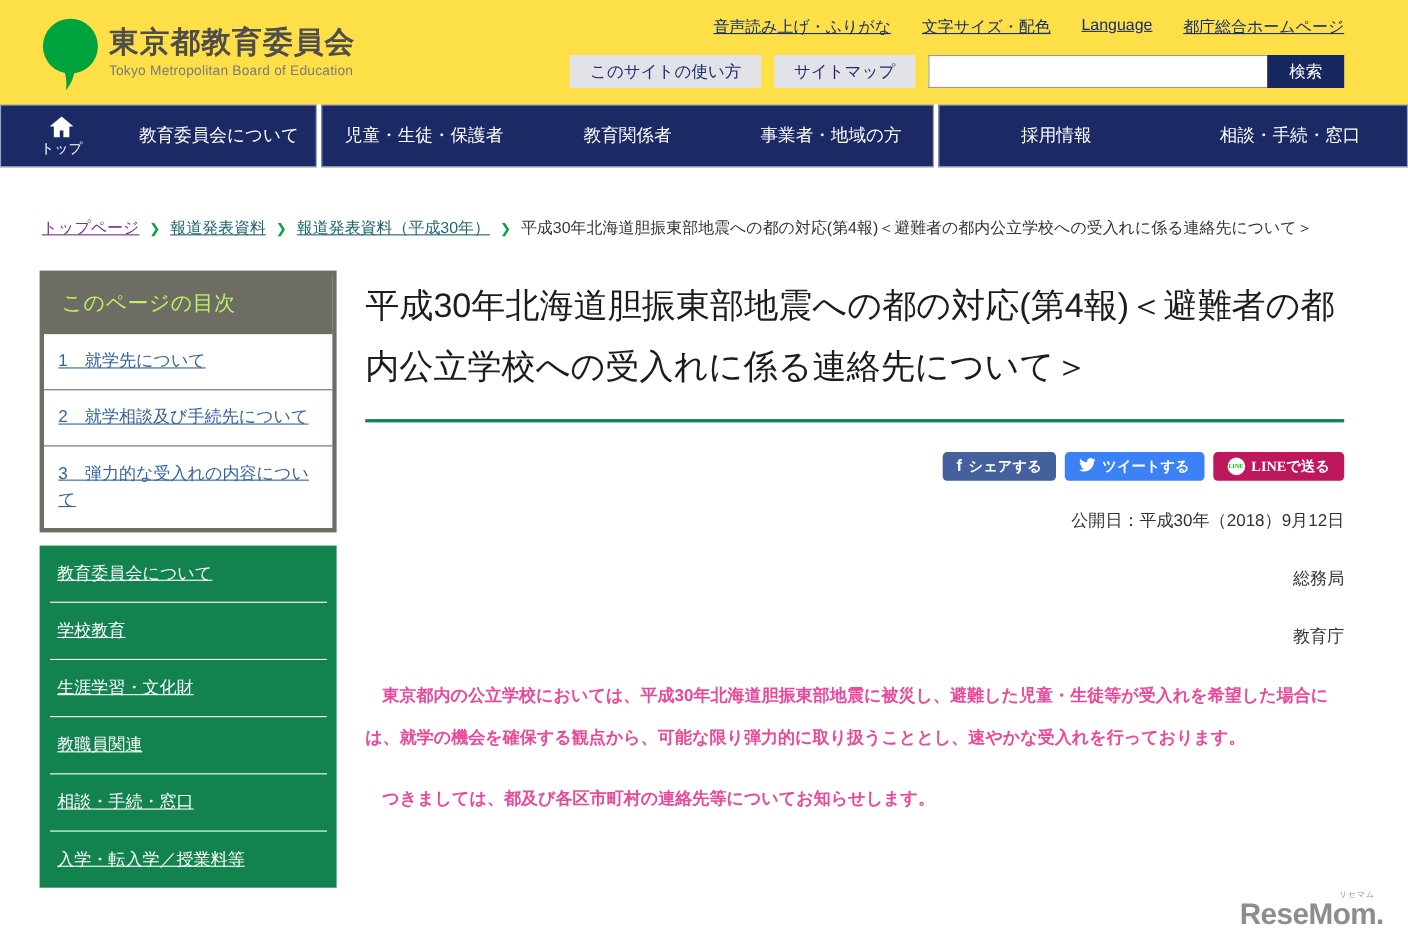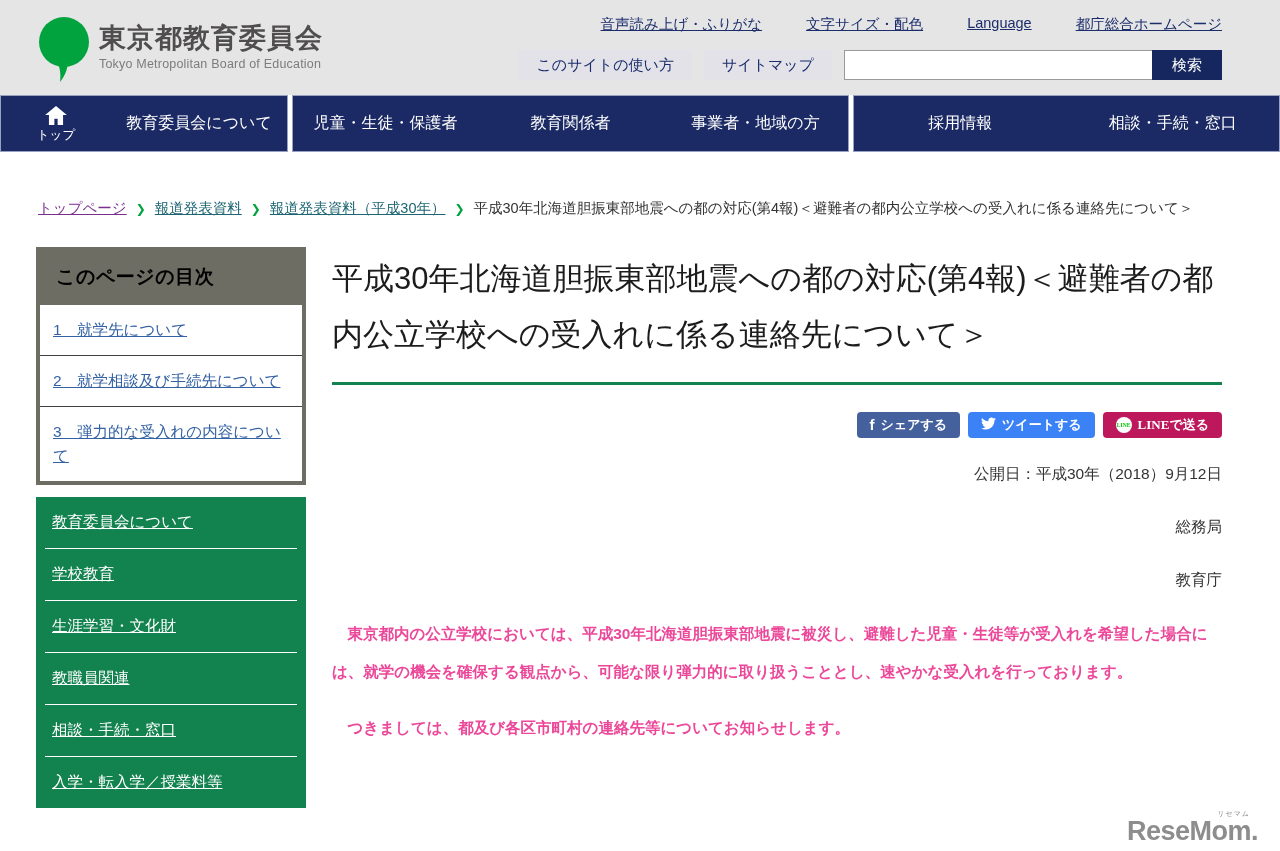--- a/index.html
+++ b/index.html
@@ -2,27 +2,27 @@
 <html lang="ja"><head>
 <meta charset="utf-8">
 <style>
   * { margin:0; padding:0; box-sizing:border-box; }
   html,body { width:1280px; height:851px; }
   body {
     font-family:"Liberation Sans","DejaVu Sans",sans-serif;
     background:#ffffff; color:#333; overflow:hidden; position:relative;
   }
   
-  .header { position:relative; height:95px; background:#e5e5e5; }
+  .header { position:relative; height:95px; background:#fde047; }
   .logo-wrap { position:absolute; left:36px; top:16px; display:flex; align-items:flex-start; gap:7px; cursor:pointer; }
   .logo-symbol { width:56px; height:66px; }
   .logo-text-title { font-size:27px; font-weight:600; color:#4f4d4d; letter-spacing:1px; line-height:1.2; margin-top:6px; }
   .logo-text-sub { font-size:12.5px; color:#7d7b7b; margin-top:3px; letter-spacing:.2px; }
   .utility-row { position:absolute; top:15px; right:58px; display:flex; gap:28px; }
-  .utility-link { color:#1b2d6b; font-size:14.5px; text-decoration:underline; cursor:pointer; white-space:nowrap;margin-left:16px; }
+  .utility-link { color:#1b2d6b; font-size:14.5px; text-decoration:underline; cursor:pointer; white-space:nowrap; }
   .search-row { position:absolute; top:50px; right:58px; display:flex; gap:12px; align-items:center; }
   .quick-btn { background:#e2e2e8; color:#1b2d6b; font-size:15px; height:30px; padding:0 18px; display:flex; align-items:center; cursor:pointer; white-space:nowrap; }
   .search-box { display:flex; }
   .search-input { width:308px; height:30px; border:1px solid #9a9a9a; border-right:none; padding:0 8px; font-size:14px; outline:none; }
   .search-btn { width:70px; height:30px; background:#16275f; color:#fff; border:none; font-size:15px; cursor:pointer; }
   
   .nav { height:57px; display:flex; background:#fff; }
   .nav-gap { width:4px; background:#fff; flex:0 0 4px; }
   .nav-group { background:#1b2a64; border:1px solid #99a1c0; display:flex; }
   .nav-group-1 { flex:0 0 288px; }
@@ -36,21 +36,21 @@
   .crumb { text-decoration:underline; cursor:pointer; }
   .crumb-visited { color:#7a2e8e; }
   .crumb-link { color:#1e6672; }
   .crumb-sep { color:#00a33e; font-weight:bold; font-size:12px; margin:0 9px; }
   
   .content-wrap { display:flex; margin-top:22px; padding:0 58px 0 36px; gap:26px; align-items:flex-start; }
   .left-col { flex:0 0 270px; }
   .right-col { flex:1; min-width:0; }
   
   .toc { border:4px solid #6e6d63; }
-  .toc-header { background:#6e6d63; color:#000000; font-size:19px; font-weight:bold; padding:13px 16px 15px; letter-spacing:.5px; }
+  .toc-header { background:#6e6d63; color:#bef264; font-size:19px; font-weight:normal; padding:13px 16px 15px; letter-spacing:.5px; }
   .toc-item { background:#fff; padding:13px 13px; border-bottom:1px solid #404040; font-size:15.5px; line-height:1.55; }
   .toc-item:last-child { border-bottom:none; }
   .toc-link { color:#3462a4; text-decoration:underline; cursor:pointer; }
   
   .side-menu { margin-top:12px; background:#12824f; }
   .side-menu-item { padding:15px 16px; cursor:pointer; }
   .side-menu-item + .side-menu-item { border-top:1px solid #ffffff; border-image:linear-gradient(to right,transparent 10px,#fff 10px,#fff calc(100% - 10px),transparent calc(100% - 10px)) 1; }
   .side-menu-link { color:#fff; font-size:15.5px; text-decoration:underline; }
   
   .article-title { font-size:31px; font-weight:500; color:#1c1c1c; line-height:1.82; margin-top:4px; }

